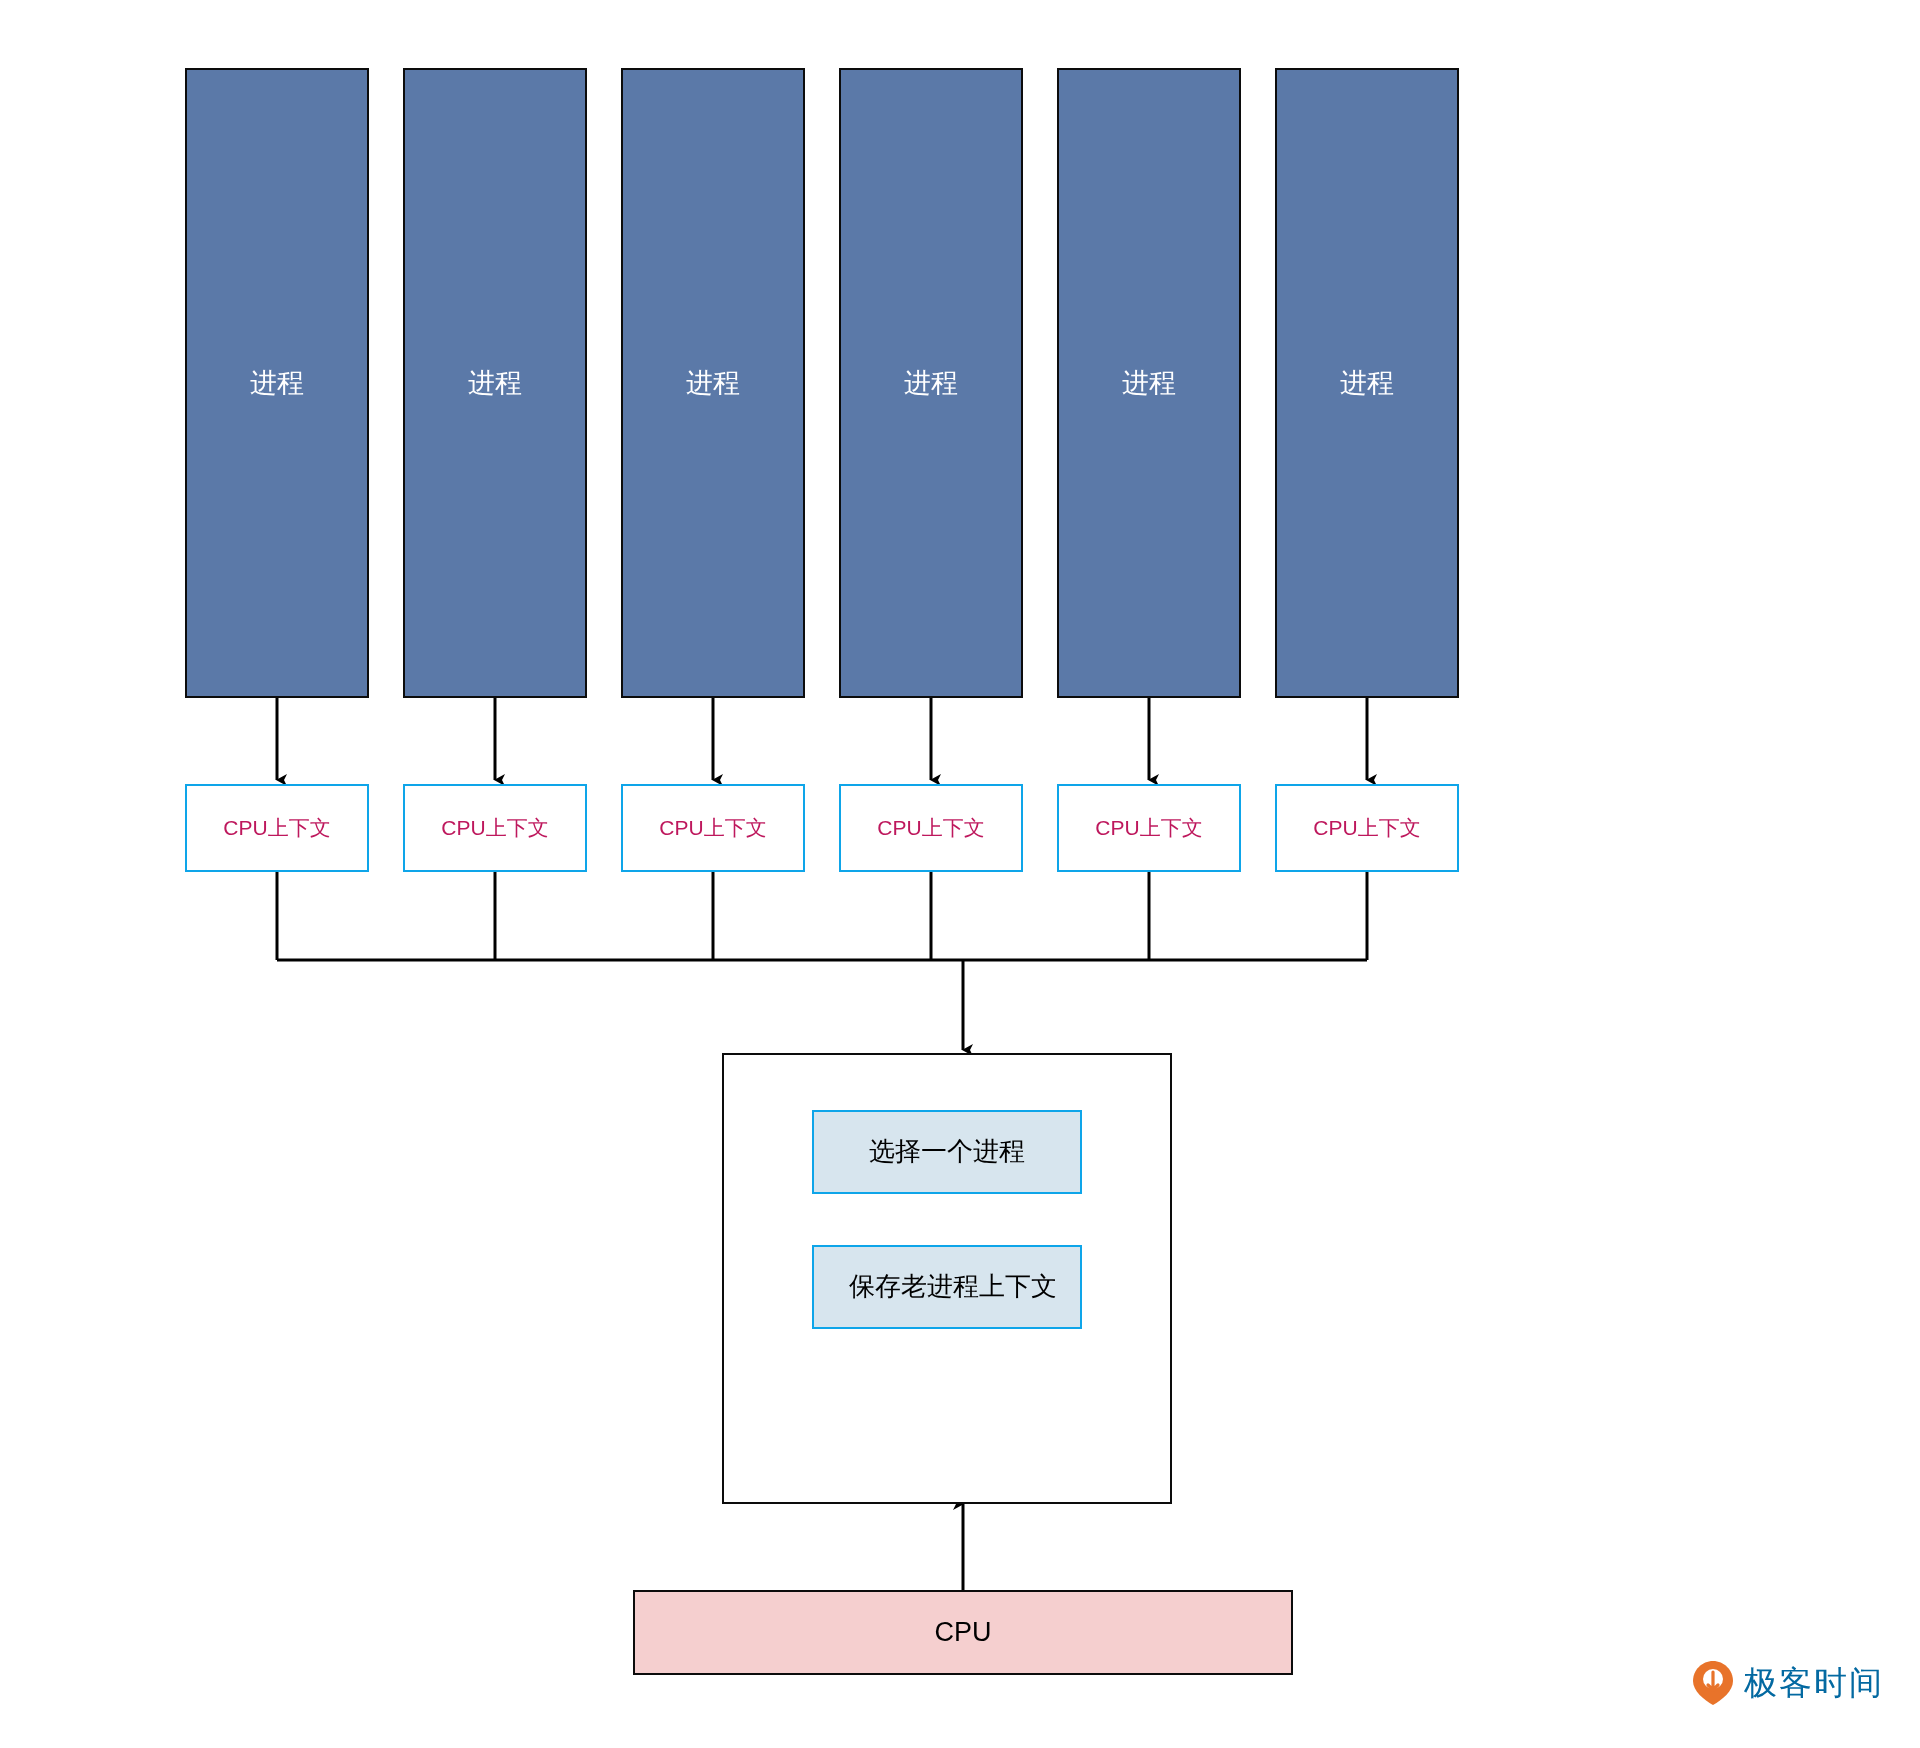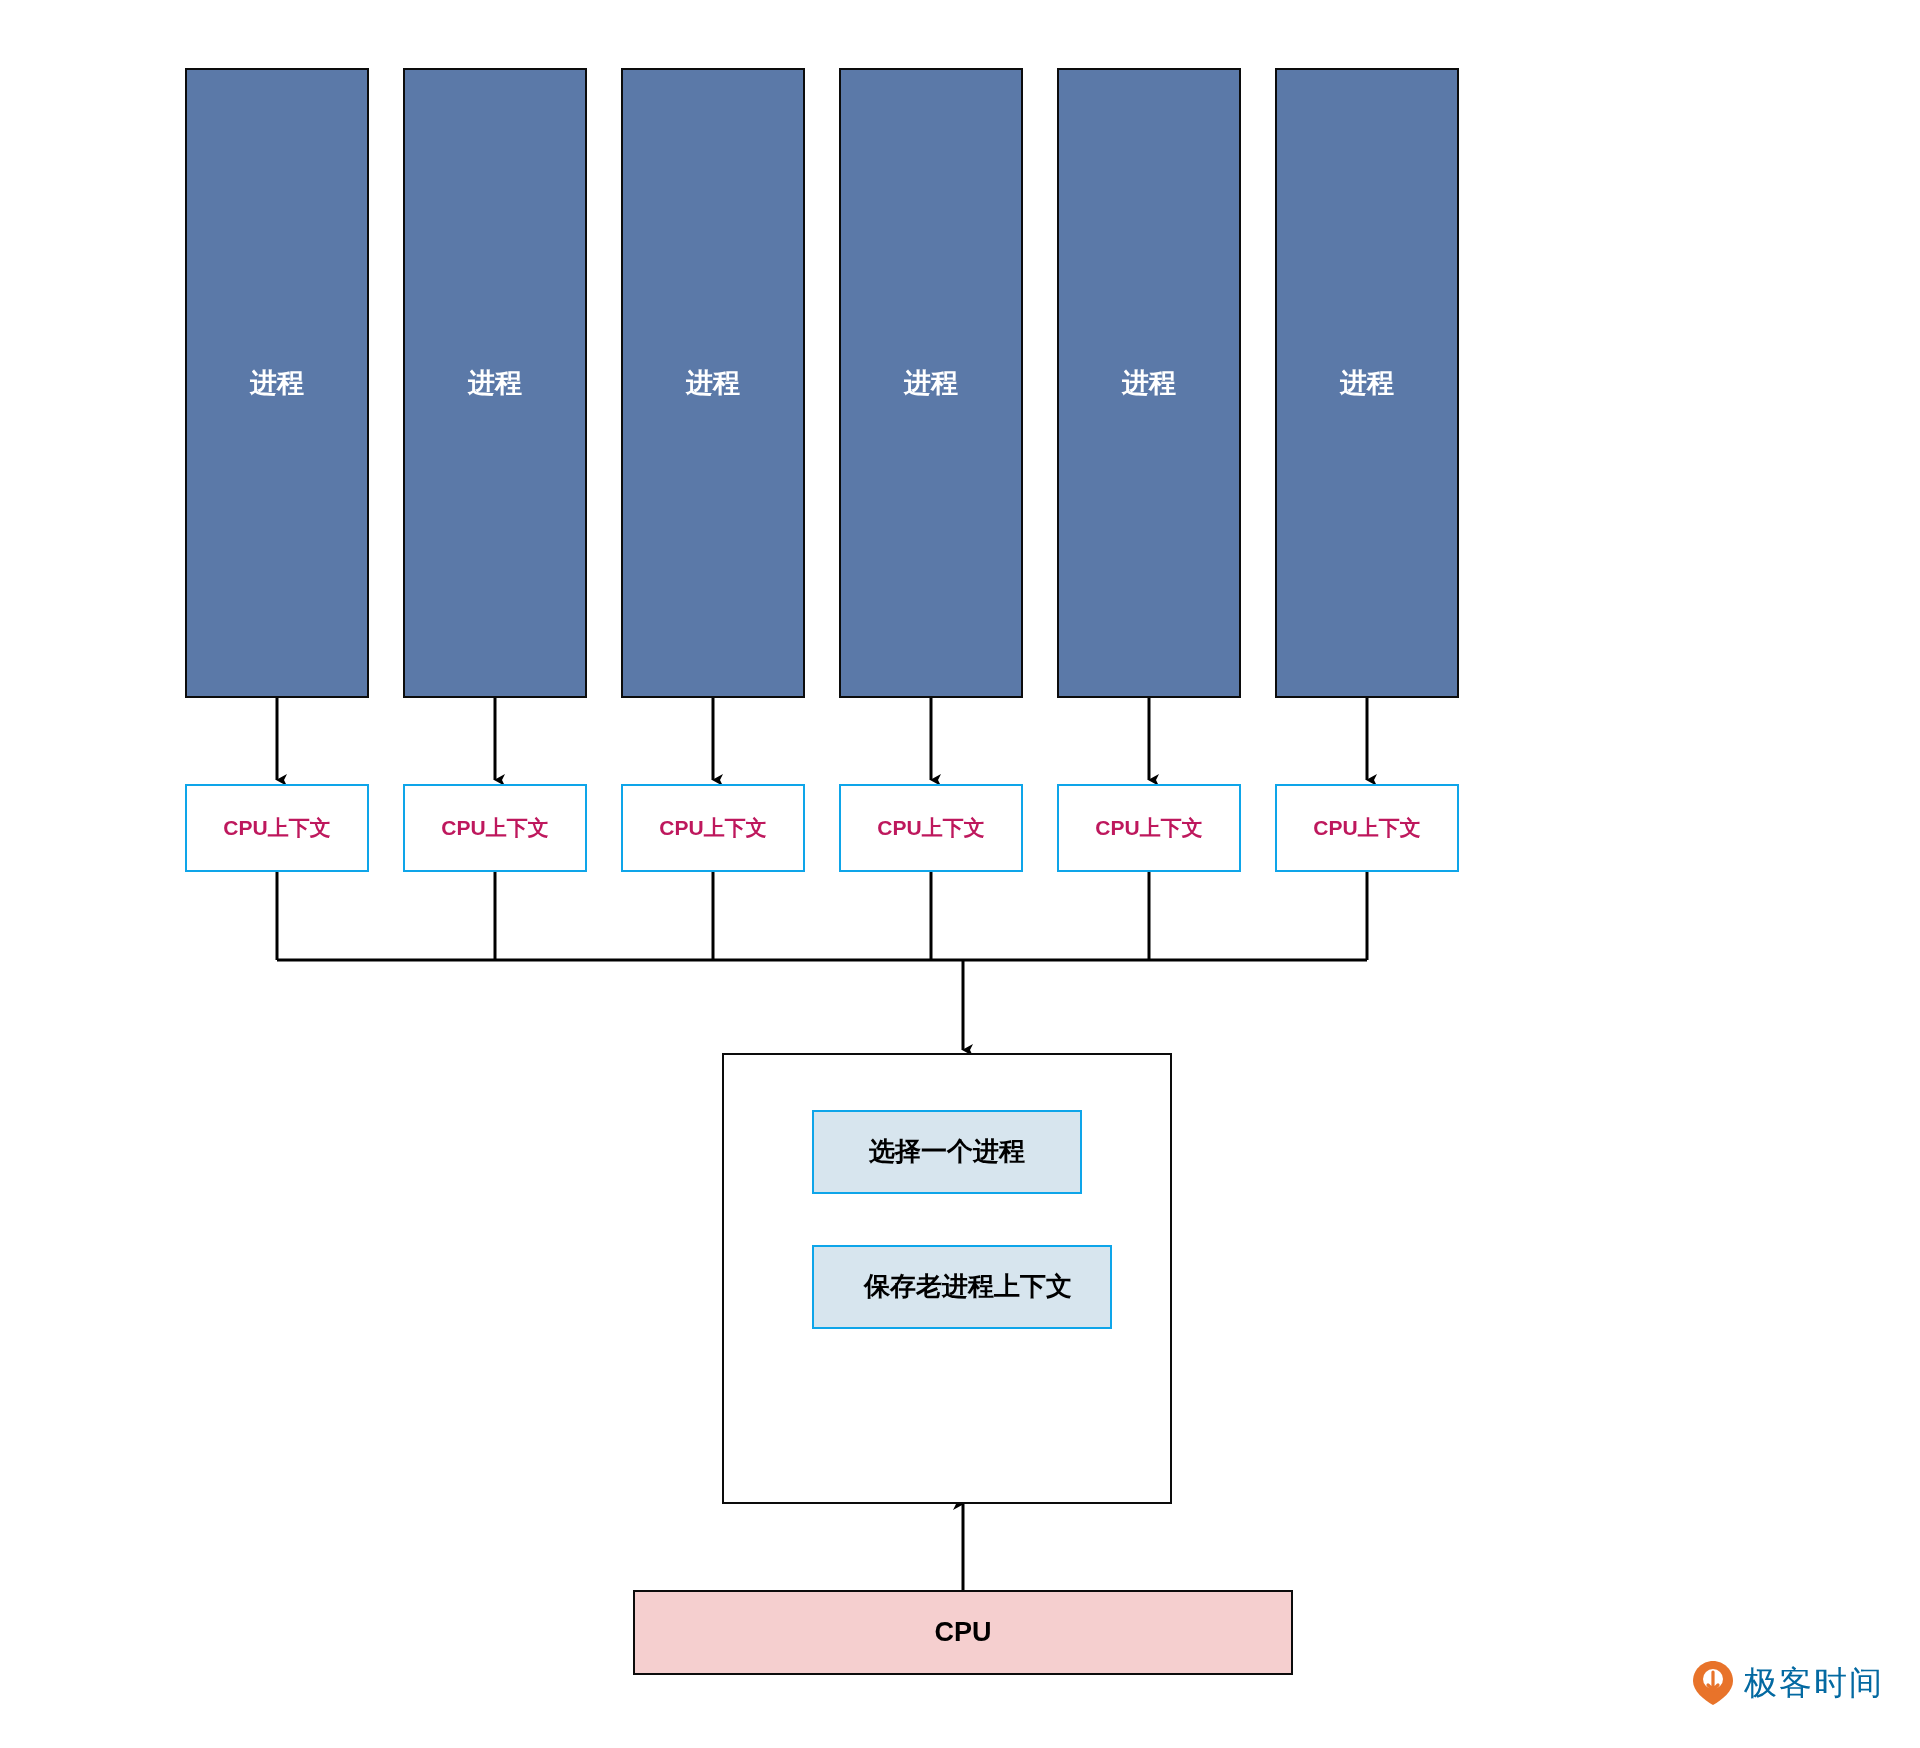--- a/index.html
+++ b/index.html
@@ -26,21 +26,20 @@
     height: 1748px;
   }
   .node {
     position: absolute;
     box-sizing: border-box;
     display: flex;
     align-items: center;
     justify-content: center;
     text-align: center;
     line-height: 1.2;
-    font-weight: bold;
   }
   .process-box {
     background: #5B79A8;
     border: 2px solid #0c0c0c;
     color: #ffffff;
     font-size: 27px;
   }
   .ctx-box {
     background: #ffffff;
     border: 2px solid #0ea5e9;
@@ -163,21 +162,21 @@
   </div>
   <div class="node ctx-box" style="left:1275px; top:784px; width:184px; height:88px;">
     <span>CPU上下文</span>
   </div>
 
   <div class="node scheduler-box" style="left:722px; top:1053px; width:450px; height:451px;"></div>
 
   <div class="node step-box" style="left:812px; top:1110px; width:270px; height:84px;">
     <span>选择一个进程</span>
   </div>
-  <div class="node step-box" style="left:812px; top:1245px; width:300px; height:84px;padding-left:12px;">
+  <div class="node step-box" style="left:812px; top:1245px; width:270px; height:84px;padding-left:12px;">
     <span>保存老进程上下文</span>
   </div>
 
   <div class="node cpu-box" style="left:633px; top:1590px; width:660px; height:85px;">
     <span>CPU</span>
   </div>
 
   <div class="watermark" style="left:1692px; top:1660px;">
     <svg width="42" height="46" viewBox="0 0 42 46" xmlns="http://www.w3.org/2000/svg">
       <path d="M21 1 C10 1 1 10 1 21 C1 31 12 40 21 45 C30 40 41 31 41 21 C41 10 32 1 21 1 Z" fill="#E8732A"></path>

